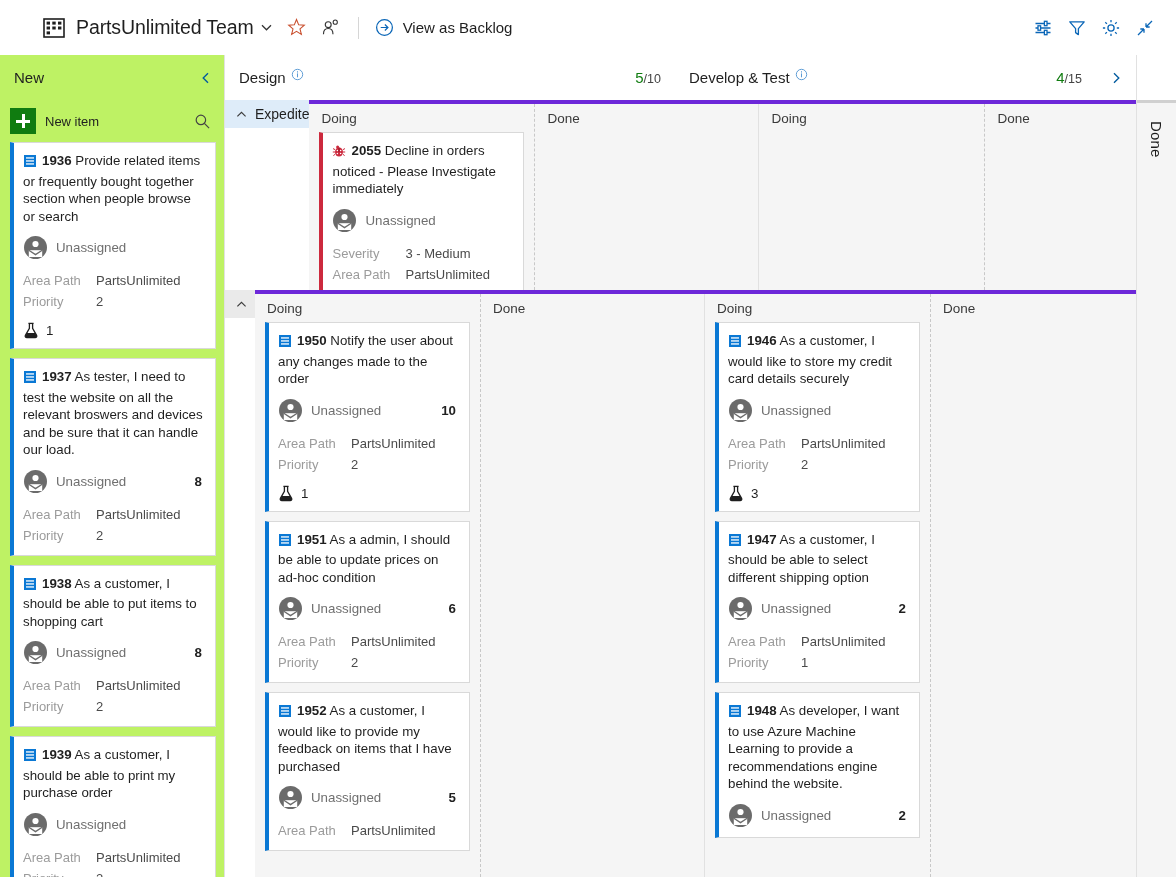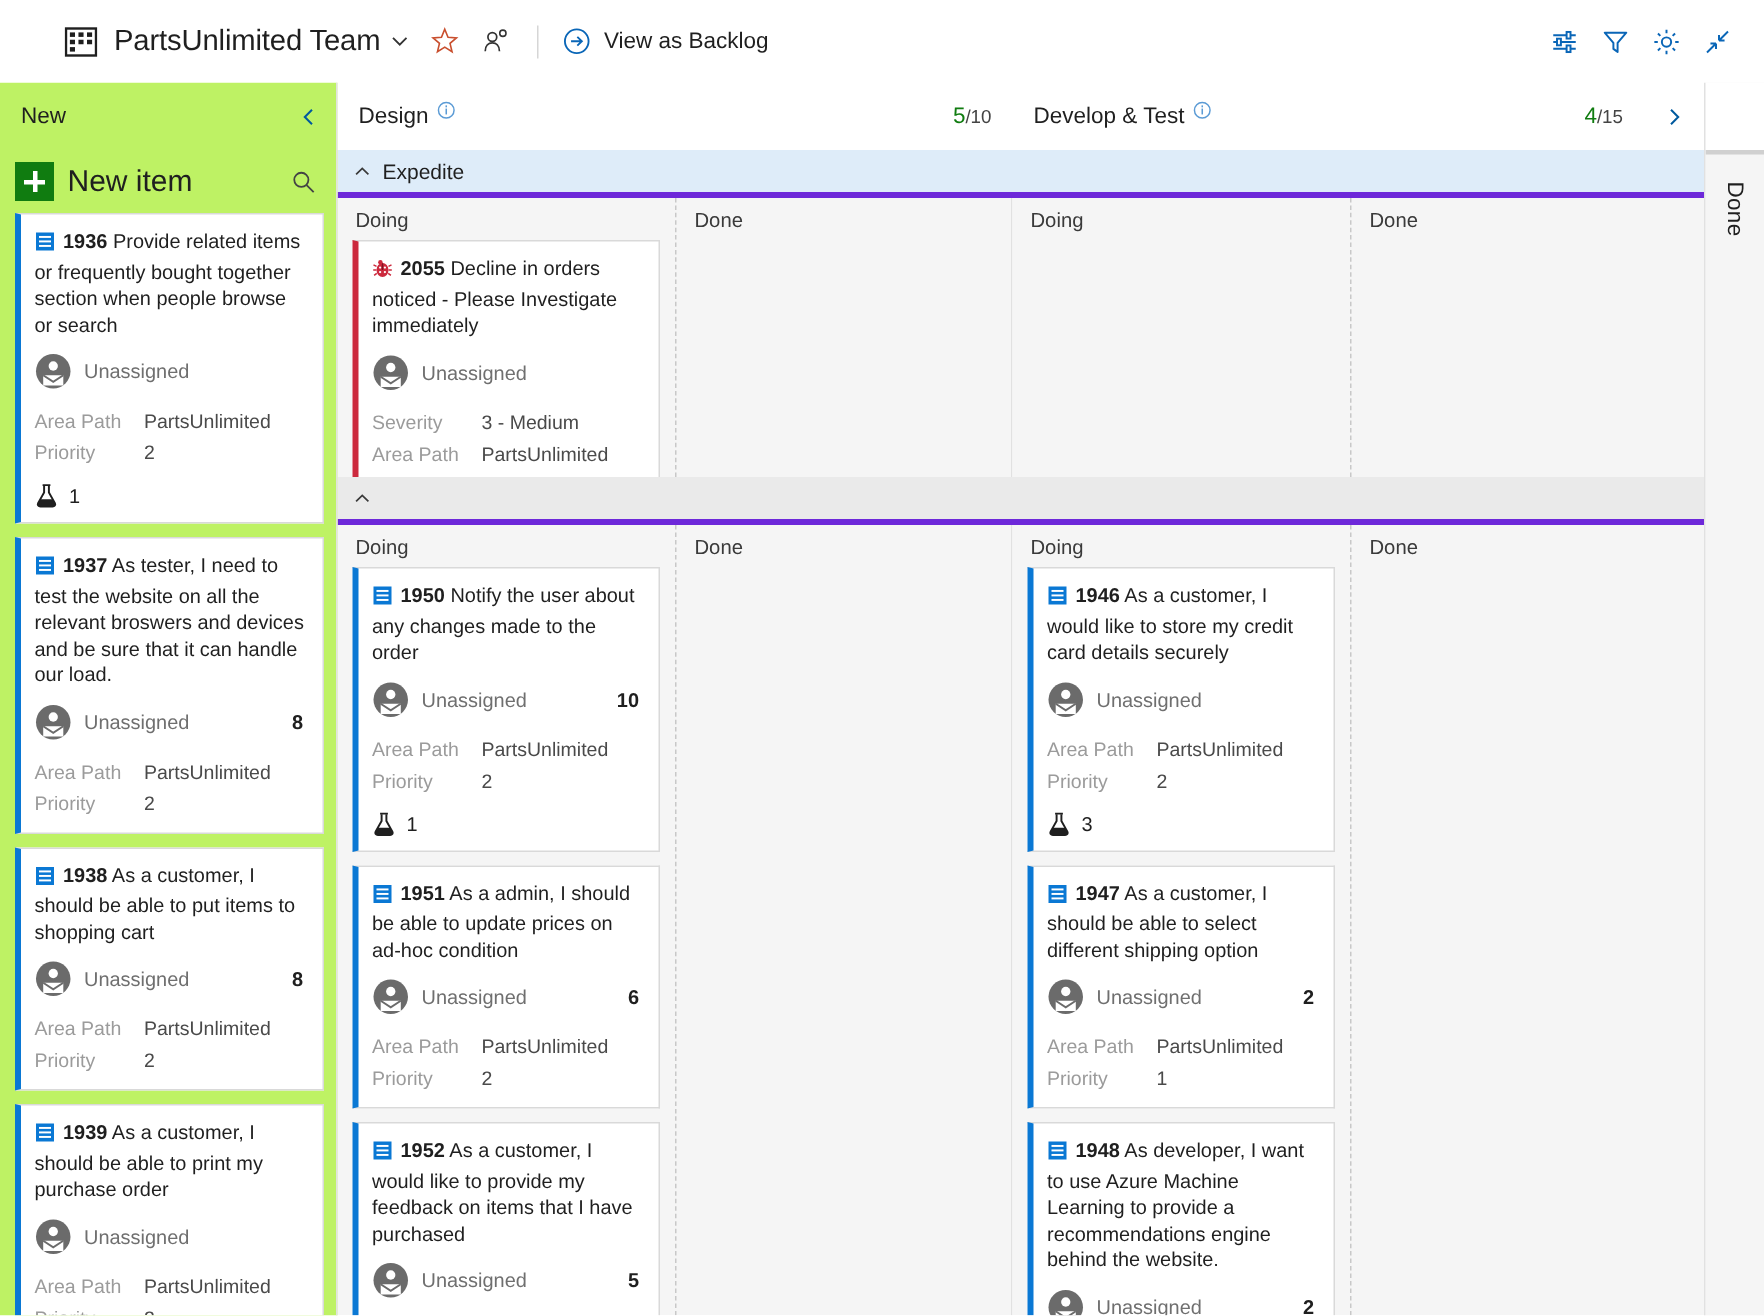--- a/index.html
+++ b/index.html
@@ -110,21 +110,21 @@
   .plus-square::after {
     content: ""; position: absolute; background: #ffffff;
   }
   .plus-glyph { position: relative; width: 14px; height: 14px; }
   .plus-glyph::before {
     content:""; position:absolute; left:0; top:6px; width:14px; height:2.5px; background:#fff;
   }
   .plus-glyph::after {
     content:""; position:absolute; top:0; left:6px; width:2.5px; height:14px; background:#fff;
   }
-  .newitem-btn .lbl { font-size: 20px; color: #1f1f1f; }
+  .newitem-btn .lbl { font-size: 13px; color: #1f1f1f; }
   .search-btn {
     width: 28px; height: 28px;
     display: flex; align-items: center; justify-content: center;
     cursor: pointer; flex: 0 0 auto;
   }
   .new-col-body {
     flex: 1 1 auto;
     overflow: hidden;
     padding: 0 8px 0 10px;
   }
@@ -189,21 +189,21 @@
     color: #1f1f1f;
     letter-spacing: 0.2px;
   }
 
   
   .lanes-scroll {
     flex: 1 1 auto;
     overflow: hidden;
     display: flex; flex-direction: column;
   }
-  .swimlane { display: flex; flex-direction: column; flex: 0 0 auto; }
+  .swimlane { display: flex; flex-direction: row; flex: 0 0 auto; }
   .swimlane.flexgrow { flex: 1 1 auto; min-height: 0; }
 
   .lane-title-bar {
     height: 28px;
     display: flex; align-items: center;
     padding-left: 10px;
     gap: 8px;
     flex: 0 0 auto;
   }
   .lane-title-bar.expedite { background: #deecf9; }

